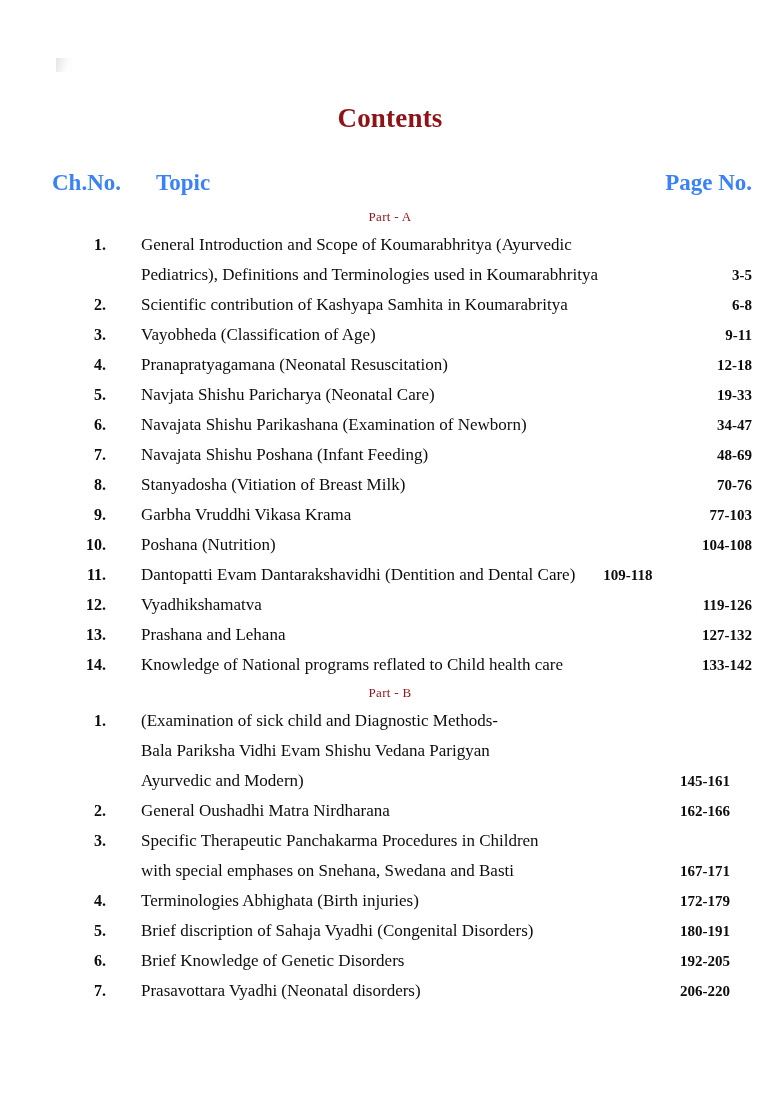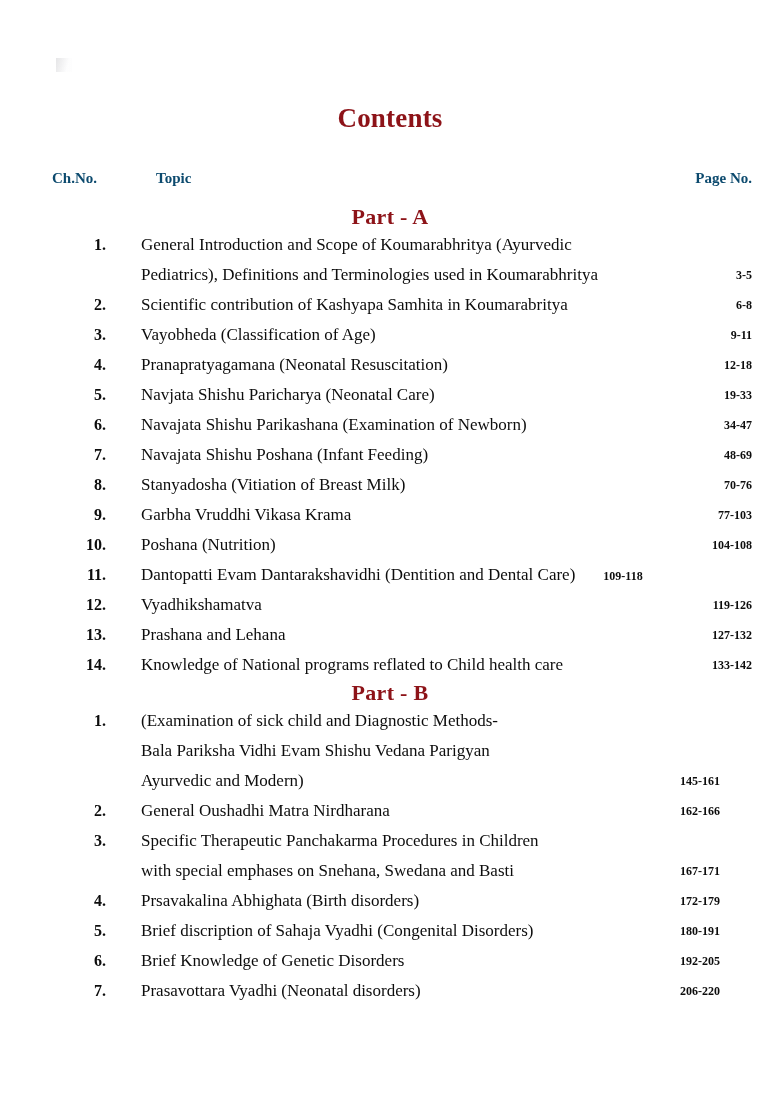--- a/index.html
+++ b/index.html
@@ -47,23 +47,23 @@
     color: #8d1318;
     letter-spacing: 0.2px;
   }
 
   .col-headers {
     position: absolute;
     top: 170px;
     left: 0;
     width: 780px;
     height: 26px;
-    color: #0c4a6e;
+    color: #3b82f6;
     font-weight: bold;
-    font-size: 15px;
+    font-size: 23px;
   }
   .col-headers .h-chno {
     position: absolute;
     left: 52px;
     top: 0;
   }
   .col-headers .h-topic {
     position: absolute;
     left: 156px;
     top: 0;
@@ -77,22 +77,22 @@
   .toc {
     position: absolute;
     top: 204px;
     left: 0;
     width: 780px;
   }
 
   .part-heading {
     text-align: center;
     color: #8d1318;
-    font-weight: bold;
-    font-size: 22px;
+    font-weight: normal;
+    font-size: 13px;
     height: 26px;
     line-height: 26px;
     letter-spacing: 0.3px;
   }
 
   .entry {
     position: relative;
     min-height: 30px;
   }
 
@@ -123,21 +123,21 @@
 
   .entry-line .topic {
     display: inline;
   }
 
   
   .entry-line .pages {
     position: absolute;
     right: 0;
     top: 0;
-    font-size: 12px;
+    font-size: 15px;
     font-weight: bold;
     line-height: 30px;
     white-space: nowrap;
   }
   
   .entry-line .pages.tight {
     position: static;
     display: inline;
     margin-left: 0;
     padding-left: 28px;
@@ -269,21 +269,21 @@
       <div class="entry">
         <div class="num">3.</div>
         <div class="lines">
           <div class="entry-line"><span class="topic">Specific Therapeutic Panchakarma Procedures in Children</span></div>
           <div class="entry-line"><span class="topic">with special emphases on Snehana, Swedana and Basti</span><span class="pages colaligned">167-171</span></div>
         </div>
       </div>
       <div class="entry">
         <div class="num">4.</div>
         <div class="lines">
-          <div class="entry-line"><span class="topic">Prsavakalina Abhighata (Birth disorders)</span><span class="pages colaligned">172-179</span></div>
+          <div class="entry-line"><span class="topic">Terminologies Abhighata (Birth injuries)</span><span class="pages colaligned">172-179</span></div>
         </div>
       </div>
       <div class="entry">
         <div class="num">5.</div>
         <div class="lines">
           <div class="entry-line"><span class="topic">Brief discription of Sahaja Vyadhi (Congenital Disorders)</span><span class="pages colaligned">180-191</span></div>
         </div>
       </div>
       <div class="entry">
         <div class="num">6.</div>

